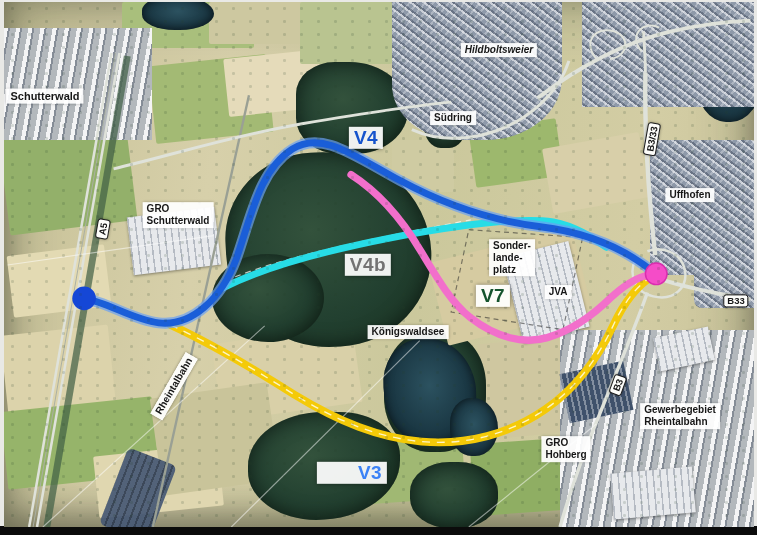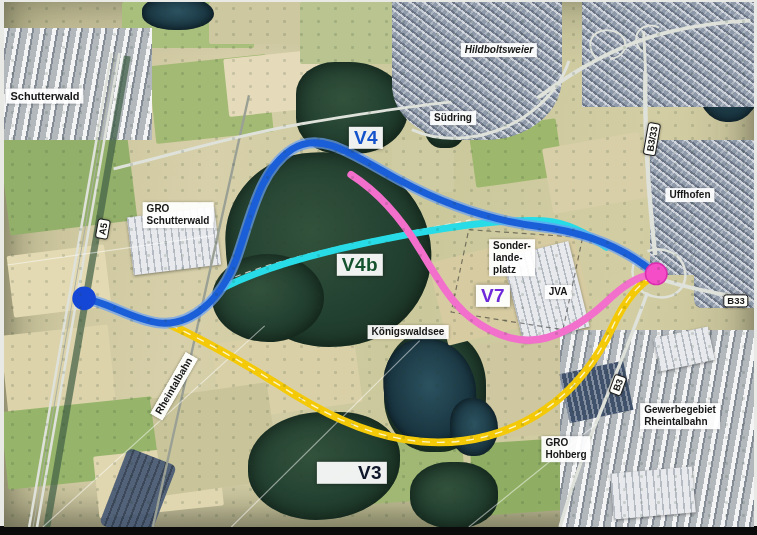--- a/index.html
+++ b/index.html
@@ -139,18 +139,18 @@
         <div class="map-label" style="left: 562px; top: 447px; transform: translate(-50%, -50%) rotate(0deg); text-align: left;">GRO
 Hohberg</div>
         <div class="map-label" style="left: 676px; top: 414px; transform: translate(-50%, -50%) rotate(0deg); text-align: left;">Gewerbegebiet
 Rheintalbahn</div>
         <div class="map-label" style="left: 170px; top: 384px; transform: translate(-50%, -50%) rotate(-60deg);">Rheintalbahn</div>
         <div class="map-label sign-label" style="left: 99px; top: 227px; transform: translate(-50%, -50%) rotate(-80deg);">A5</div>
         <div class="map-label sign-label" style="left: 648px; top: 137px; transform: translate(-50%, -50%) rotate(-80deg);">B3/33</div>
         <div class="map-label sign-label" style="left: 732px; top: 299px; transform: translate(-50%, -50%) rotate(0deg);">B33</div>
         <div class="map-label sign-label" style="left: 614px; top: 383px; transform: translate(-50%, -50%) rotate(-70deg);">B3</div>
         <div class="map-label route-label" style="left: 338px; top: 136px; transform: translate(-50%, -50%) rotate(0deg); color: rgb(21, 83, 204); margin-left: 24px;">V4</div>
-        <div class="map-label route-label" style="left: 356px; top: 263px; transform: translate(-50%, -50%) rotate(0deg); color: #14532d;">V4b</div>
-        <div class="map-label route-label" style="left: 489px; top: 294px; transform: translate(-50%, -50%) rotate(0deg); color: #6d28d9; text-align: right;">V7</div>
-        <div class="map-label route-label" style="left: 348px; top: 471px; transform: translate(-50%, -50%) rotate(0deg); color: #0f172a; padding-left: 41px;">V3</div>
+        <div class="map-label route-label" style="left: 364px; top: 263px; transform: translate(-50%, -50%) rotate(0deg); color: #737373;">V4b</div>
+        <div class="map-label route-label" style="left: 489px; top: 294px; transform: translate(-50%, -50%) rotate(0deg); color: #14532d; text-align: right;">V7</div>
+        <div class="map-label route-label" style="left: 348px; top: 471px; transform: translate(-50%, -50%) rotate(0deg); color: #3b82f6; padding-left: 41px;">V3</div>
       </div>
   </div>
 </div>
 
 </body></html>

